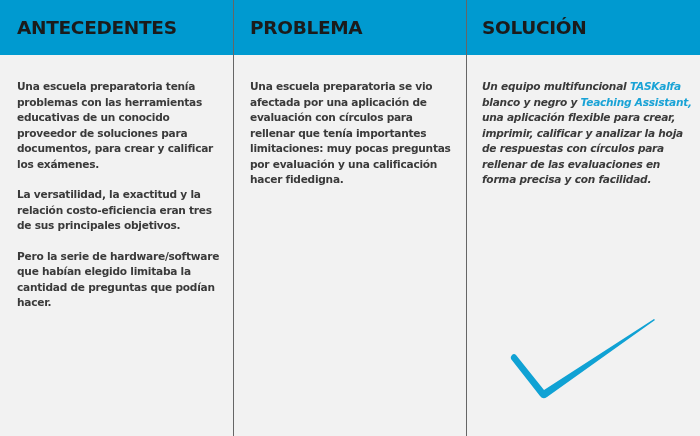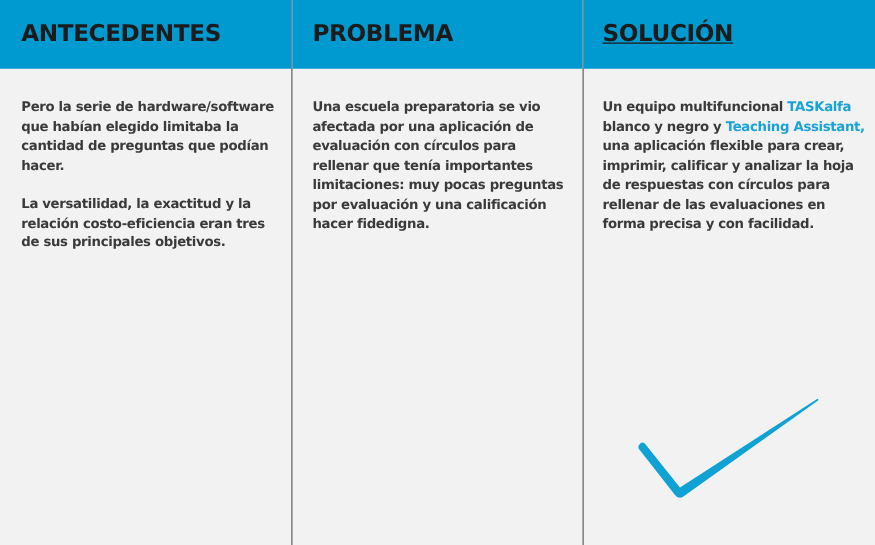--- a/index.html
+++ b/index.html
@@ -6,40 +6,41 @@
   body { width:700px; height:436px; background:#f2f2f2; font-family:"DejaVu Sans", sans-serif; overflow:hidden; position:relative; }
   .cols { position:absolute; left:0; top:0; width:700px; height:436px; display:flex; }
   .col { position:relative; height:436px; box-sizing:border-box; }
   .col.c1 { width:234px; border-right:1px solid #666; }
   .col.c2 { width:233px; border-right:1px solid #666; }
   .col.c3 { width:233px; }
   .head { height:55px; background:#009ad0; display:flex; align-items:center; box-sizing:border-box; }
   .head h2 { margin:0; font-family:"DejaVu Sans", sans-serif; font-weight:bold; font-size:18.5px; color:#1b1b1b; letter-spacing:-0.3px; }
   .c1 .head h2 { padding-left:17px;text-align:right; }
   .c2 .head h2 { padding-left:16px; }
-  .c3 .head h2 { padding-left:15px;text-decoration:underline; }
+  .c3 .head h2 { padding-left:15px; }
   .body { padding-top:24px; }
   .c1 .body { padding-left:17px; padding-right:8px; }
   .c2 .body { padding-left:16px; padding-right:6px; }
-  .c3 .body { padding-left:15px; padding-right:4px; }
+  .c3 .body { padding-left:15px; padding-right:4px;font-style:italic; }
   p { margin:0 0 15px 0; font-size:10.6px; line-height:15.5px; color:#3a3a3a; font-weight:bold; letter-spacing:-0.25px; }
   .hl { color:#1aa3d6; }
   .check { position:absolute; left:505px; top:300px; width:160px; height:105px; }
 </style>
 </head>
 <body>
 
 <div class="cols">
   <div class="col c1">
     <div class="head">
       <h2>ANTECEDENTES</h2>
     </div>
     <div class="body">
+      <p>Una escuela preparatoria tenía problemas con las herramientas educativas de un conocido proveedor de soluciones para documentos, para crear y calificar los exámenes.</p>
+      <p>La versatilidad, la exactitud y la relación costo-eficiencia eran tres de sus principales objetivos.</p>
       <p>Pero la serie de hardware/software que habían elegido limitaba la cantidad de preguntas que podían hacer.</p>
-      <p>La versatilidad, la exactitud y la relación costo-eficiencia eran tres de sus principales objetivos.</p>
     </div>
   </div>
 
   <div class="col c2">
     <div class="head">
       <h2>PROBLEMA</h2>
     </div>
     <div class="body">
       <p>Una escuela preparatoria se vio afectada por una aplicación de evaluación con círculos para rellenar que tenía importantes limitaciones: muy pocas preguntas por evaluación y una calificación hacer fidedigna.</p>
     </div>

